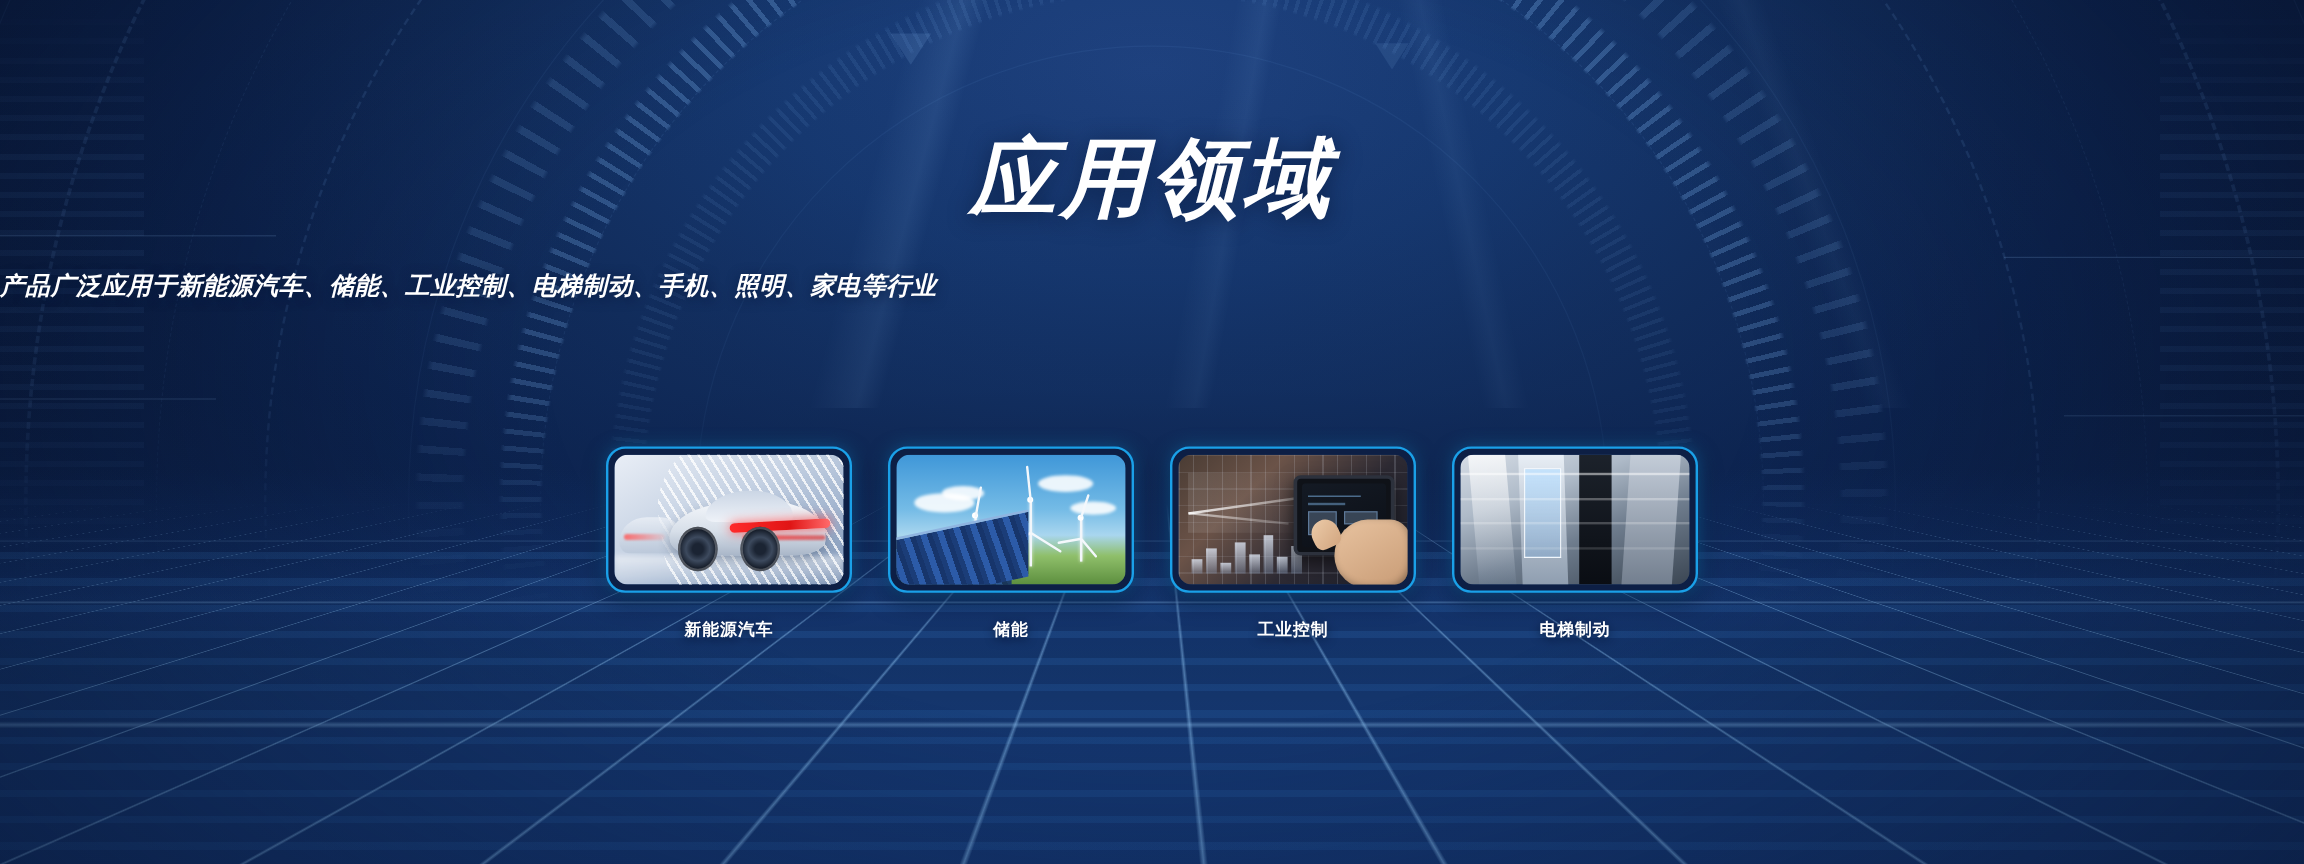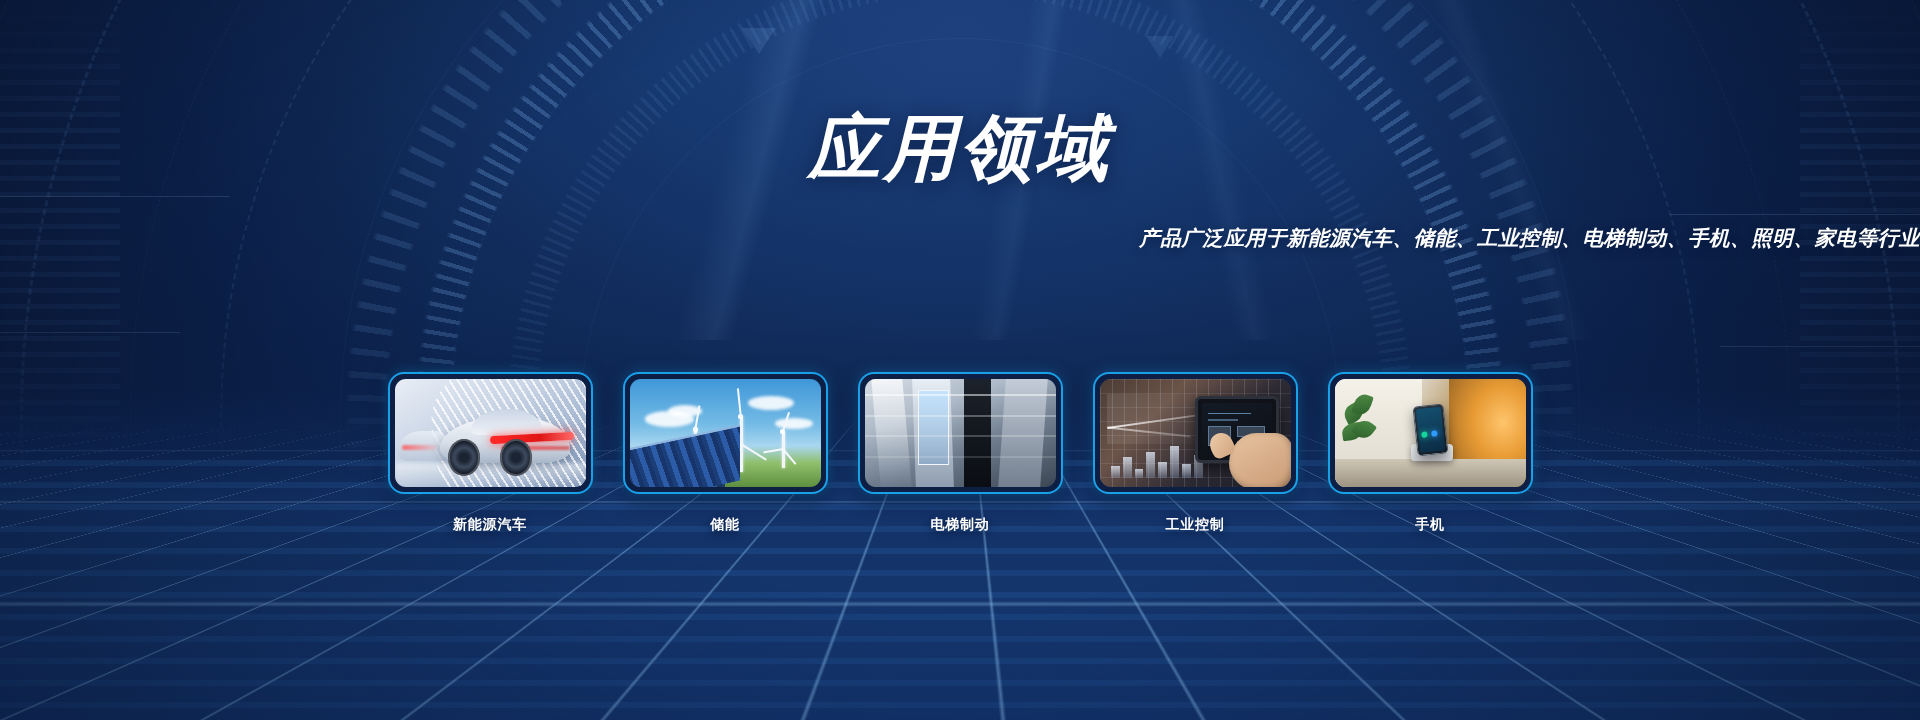--- a/index.html
+++ b/index.html
@@ -133,21 +133,21 @@
     white-space:nowrap;
   }
   .title-en{
     font-size:63px;font-weight:700;font-style:italic;letter-spacing:4px;
     line-height:1;white-space:nowrap;
     color:transparent;
     -webkit-text-stroke:1.6px rgba(176,205,245,.62);
   }
 
   .subtitle{
-    position:absolute;left:0;right:0;top:224px;text-align:right;
+    position:absolute;left:0;right:0;top:224px;text-align:left;
     font-size:20.5px;font-weight:700;font-style:italic;color:#ffffff;
     letter-spacing:.6px;
     text-shadow:0 2px 10px rgba(8,26,62,.8);
   }
 
   .cards{
     position:absolute;left:0;right:0;top:372px;
     display:flex;justify-content:center;align-items:flex-start;gap:30px;
   }
   .card{display:flex;flex-direction:column;align-items:center;width:205px;}
@@ -367,39 +367,20 @@
               <div class="blade" style="left:80%;top:30%;height:20px;transform:rotate(18deg);"></div>
               <div class="blade" style="left:80%;top:46%;height:20px;transform:rotate(140deg);"></div>
               <div class="blade" style="left:80%;top:46%;height:20px;transform:rotate(260deg);"></div>
 
               <div class="panel2"></div>
               <div class="panel"></div>
             </div>
           </div>
         </div>
         <div class="card-label">储能</div>
-      </div>
-
-      <div class="card">
-        <div class="card-frame">
-          <div class="card-img">
-            <div class="art-elev">
-              <div class="shaft a"></div>
-              <div class="shaft b"></div>
-              <div class="dark"></div>
-              <div class="shaft d"></div>
-              <div class="glass"></div>
-              <div class="rib" style="top:14%;"></div>
-              <div class="rib" style="top:33%;opacity:.6;"></div>
-              <div class="rib" style="top:52%;opacity:.45;"></div>
-              <div class="rib" style="top:71%;opacity:.3;"></div>
-            </div>
-          </div>
-        </div>
-        <div class="card-label">电梯制动</div>
       </div>
 
       <div class="card">
         <div class="card-frame">
           <div class="card-img">
             <div class="art-ind">
               <div class="grid"></div>
               <div class="chart"></div>
               <div class="spark"></div>
               <div class="spark s2"></div>
@@ -426,37 +407,32 @@
               <div class="finger"></div>
             </div>
           </div>
         </div>
         <div class="card-label">工业控制</div>
       </div>
 
       <div class="card">
         <div class="card-frame">
           <div class="card-img">
-            <div class="art-phone">
-              <div class="wall"></div>
-              <div class="warm"></div>
-              <div class="plant">
-                <span class="leaf" style="left:10%;top:20%;width:46%;height:26%;transform:rotate(-25deg);"></span>
-                <span class="leaf" style="left:32%;top:6%;width:40%;height:30%;transform:rotate(18deg);"></span>
-                <span class="leaf" style="left:4%;top:48%;width:50%;height:24%;transform:rotate(-8deg);"></span>
-                <span class="leaf" style="left:36%;top:44%;width:44%;height:28%;transform:rotate(38deg);"></span>
-              </div>
-              <div class="desk"></div>
-              <div class="dock"></div>
-              <div class="body">
-                <span class="scr"></span>
-                <span class="dot" style="left:18%;top:52%;"></span>
-                <span class="dot b" style="left:52%;top:52%;"></span>
-              </div>
+            <div class="art-elev">
+              <div class="shaft a"></div>
+              <div class="shaft b"></div>
+              <div class="dark"></div>
+              <div class="shaft d"></div>
+              <div class="glass"></div>
+              <div class="rib" style="top:14%;"></div>
+              <div class="rib" style="top:33%;opacity:.6;"></div>
+              <div class="rib" style="top:52%;opacity:.45;"></div>
+              <div class="rib" style="top:71%;opacity:.3;"></div>
             </div>
           </div>
         </div>
-        <div class="card-label">手机</div>
+        <div class="card-label">电梯制动</div>
       </div>
+
 
     </div>
   </div>
 </div>
 
 </body></html>

